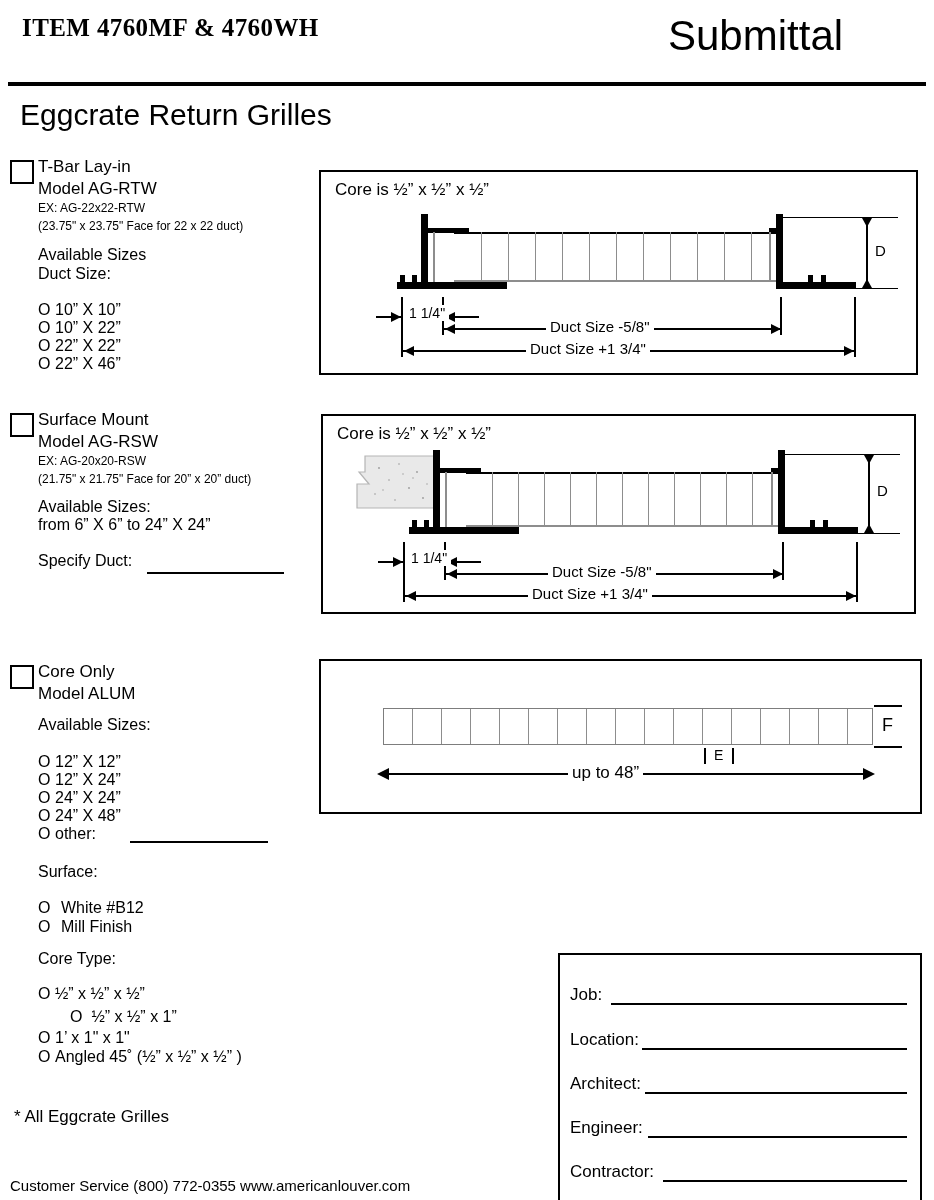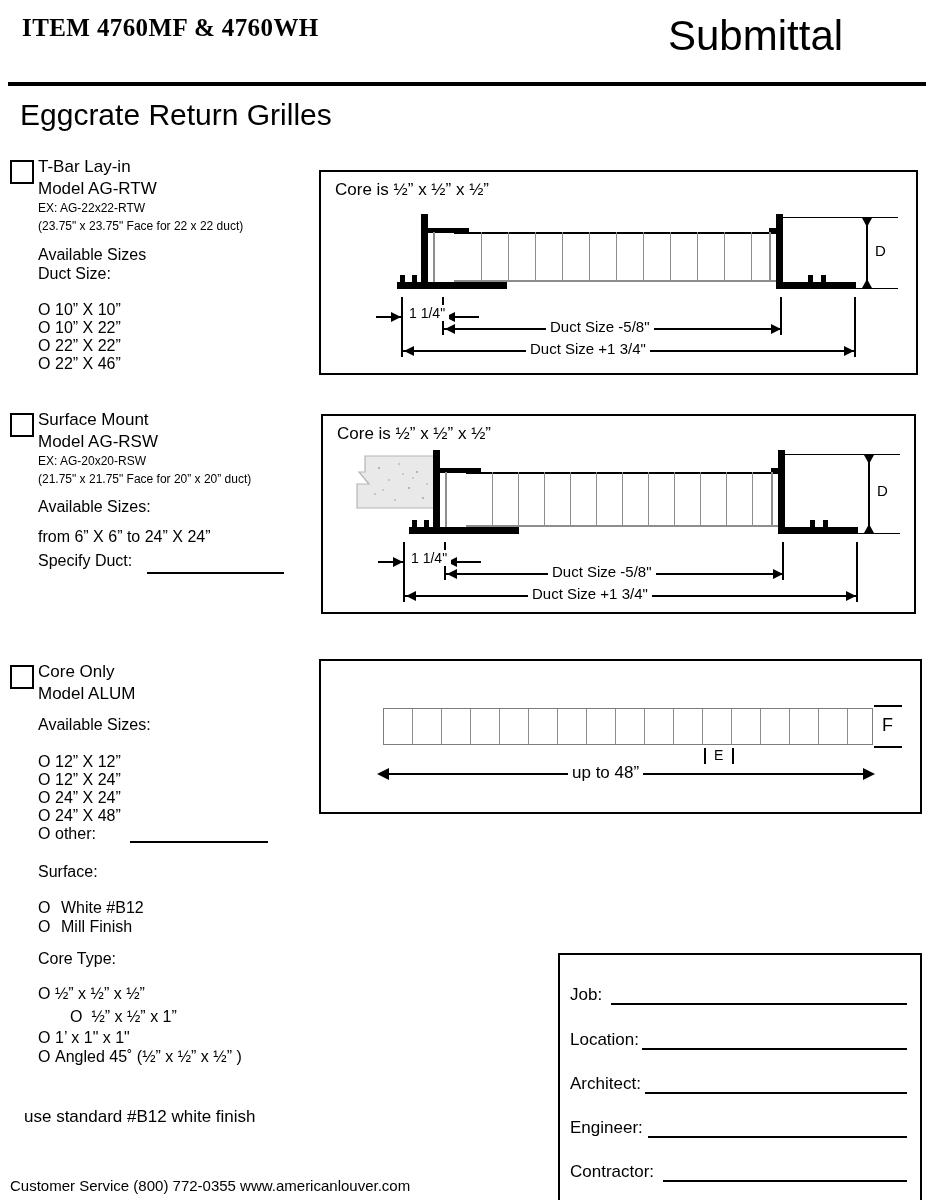--- a/index.html
+++ b/index.html
@@ -130,21 +130,21 @@
   <div class="abs" style="left:523px;top:174px;width:0;height:0;border-top:5px solid transparent;border-bottom:5px solid transparent;border-left:10px solid #000;"></div>
   <div class="dimtext" style="left:205px;top:168px;">Duct Size +1 3/4"</div>
 </div>
 
 <div class="abs chk" style="left:10px;top:413px;"></div>
 <div class="abs sec-title" style="left:38px;top:410px;">Surface Mount</div>
 <div class="abs sec-model" style="left:38px;top:432px;">Model AG-RSW</div>
 <div class="abs sec-small" style="left:38px;top:454px;">EX: AG-20x20-RSW</div>
 <div class="abs sec-small" style="left:38px;top:472px;">(21.75" x 21.75" Face for 20” x 20” duct)</div>
 <div class="abs lbl" style="left:38px;top:498px;">Available Sizes:</div>
-<div class="abs lbl" style="left:38px;top:516px;margin-top:12px;">from 6” X 6” to 24” X 24”</div>
+<div class="abs lbl" style="left:38px;top:516px;">from 6” X 6” to 24” X 24”</div>
 <div class="abs lbl" style="left:38px;top:552px;">Specify Duct:</div>
 <div class="abs rule-line" style="left:147px;top:572px;width:137px;"></div>
 
 <div class="abs panel" style="left:321px;top:414px;width:595px;height:200px;">
   <div class="panel-note">Core is ½” x ½”  x ½”</div>
 
   <div class="abs" style="left:32px;top:38px;width:82px;height:56px;">
     <svg width="82" height="56" viewBox="0 0 82 56">
       <polygon points="10,2 80,2 80,54 2,54 2,30 14,30 4,18 10,18" fill="#e9e9e9" stroke="#b5b5b5" stroke-width="1.2"></polygon>
       <g fill="#9a9a9a">
@@ -290,15 +290,15 @@
   <div class="job-underline" style="left:85px;top:137px;width:262px;"></div>
 
   <div class="job-row" style="left:10px;top:163px;">Engineer:</div>
   <div class="job-underline" style="left:88px;top:181px;width:259px;"></div>
 
   <div class="job-row" style="left:10px;top:207px;">Contractor:</div>
   <div class="job-underline" style="left:103px;top:225px;width:244px;"></div>
 </div>
 
 <div class="abs" id="note-star">
-  <div style="padding-left:10px;">use standard #B12 white finish</div>
+  <div>* All Eggcrate Grilles</div>
 </div>
 <div class="abs" id="footer">Customer Service (800) 772-0355   www.americanlouver.com</div>
 
 </body></html>

